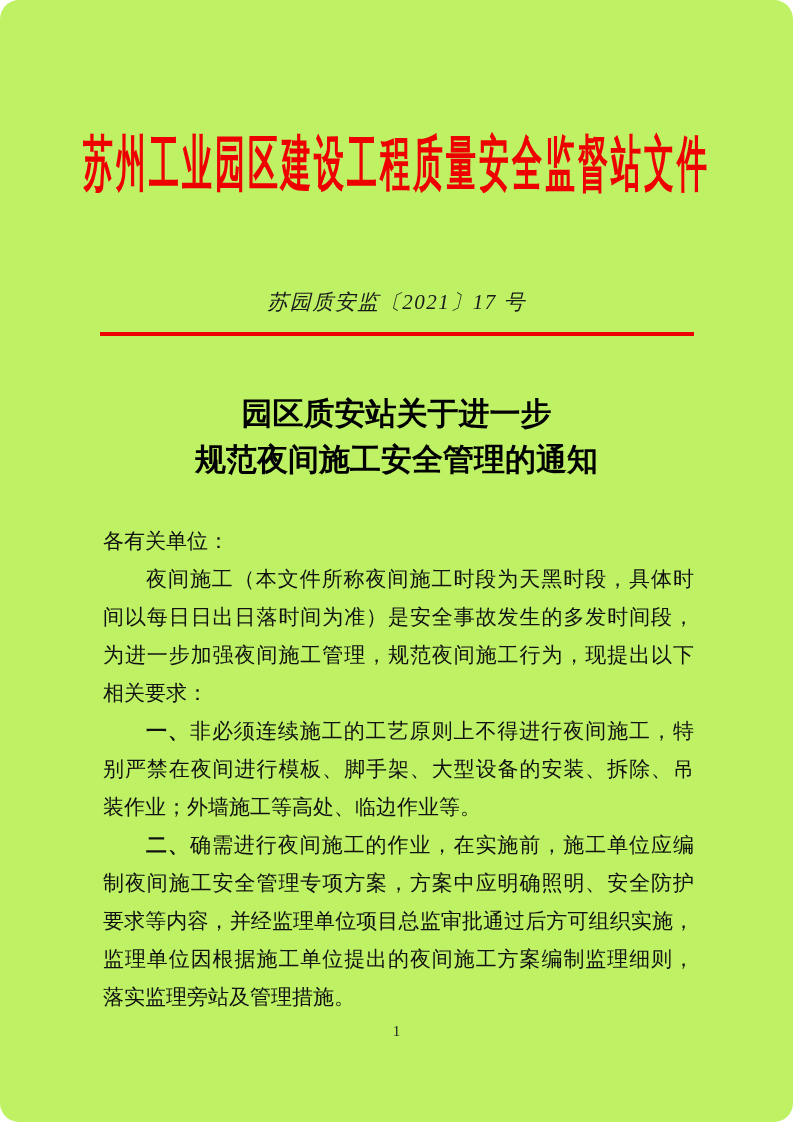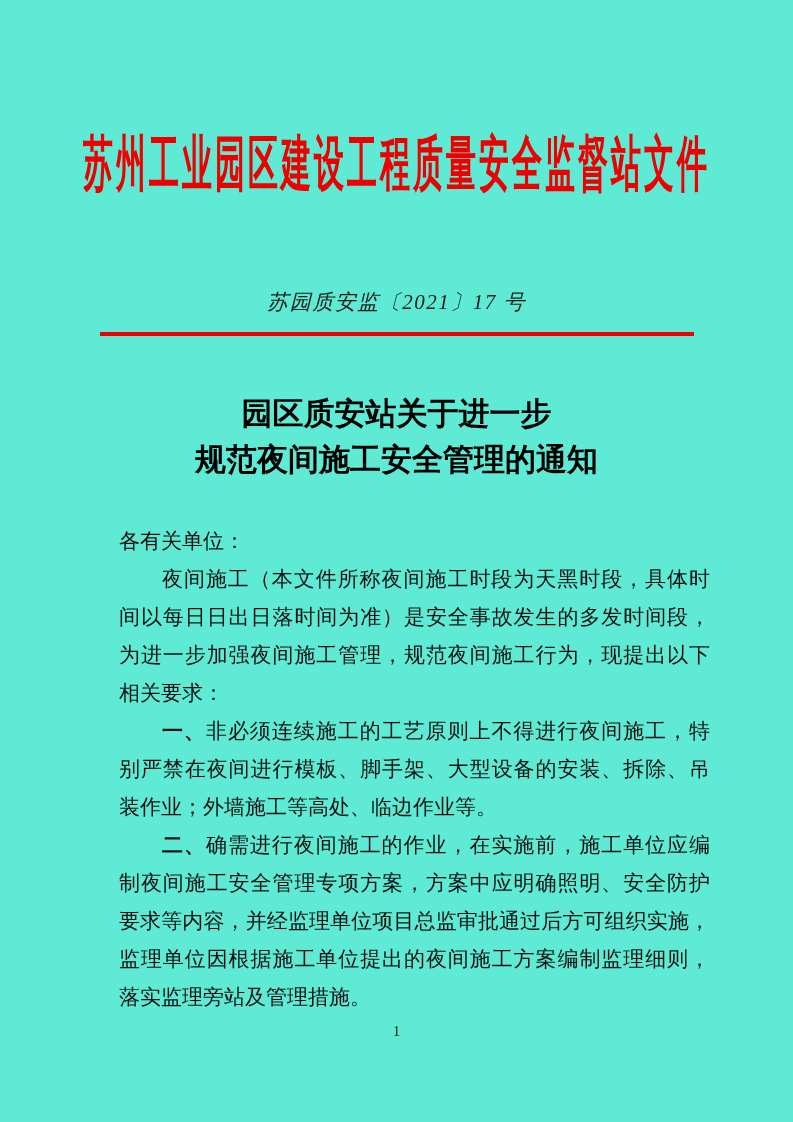--- a/index.html
+++ b/index.html
@@ -1,23 +1,24 @@
 <!DOCTYPE html>
 <html><head>
 <meta charset="utf-8">
 <style>
   html, body { margin: 0; padding: 0; background: #ffffff; }
   .page {
     position: relative;
     width: 793px;
     height: 1122px;
-    background: #5eead4;
+    background: #bef264;
     overflow: hidden;
     font-family: "Liberation Serif", serif;
     color: #1a1a1a;
+    border-radius: 19px;
   }
 
   
   .red-header {
     position: absolute;
     top: 124px;
     left: 0;
     width: 793px;
     text-align: center;
   }
@@ -78,21 +79,20 @@
     font-size: 21px;
     color: #111111;
   }
   .line {
     width: 100%;
     height: 38px;
     line-height: 38px;
     box-sizing: border-box;
     text-align: left;
     white-space: nowrap;
-    margin-left: 16px;
   }
   .line.fill {
     white-space: normal;
     text-align: justify;
     text-align-last: justify;
   }
   .line.indent { padding-left: 43px; }
   .em {
     font-weight: bold;
     font-family: "Liberation Sans", sans-serif;

